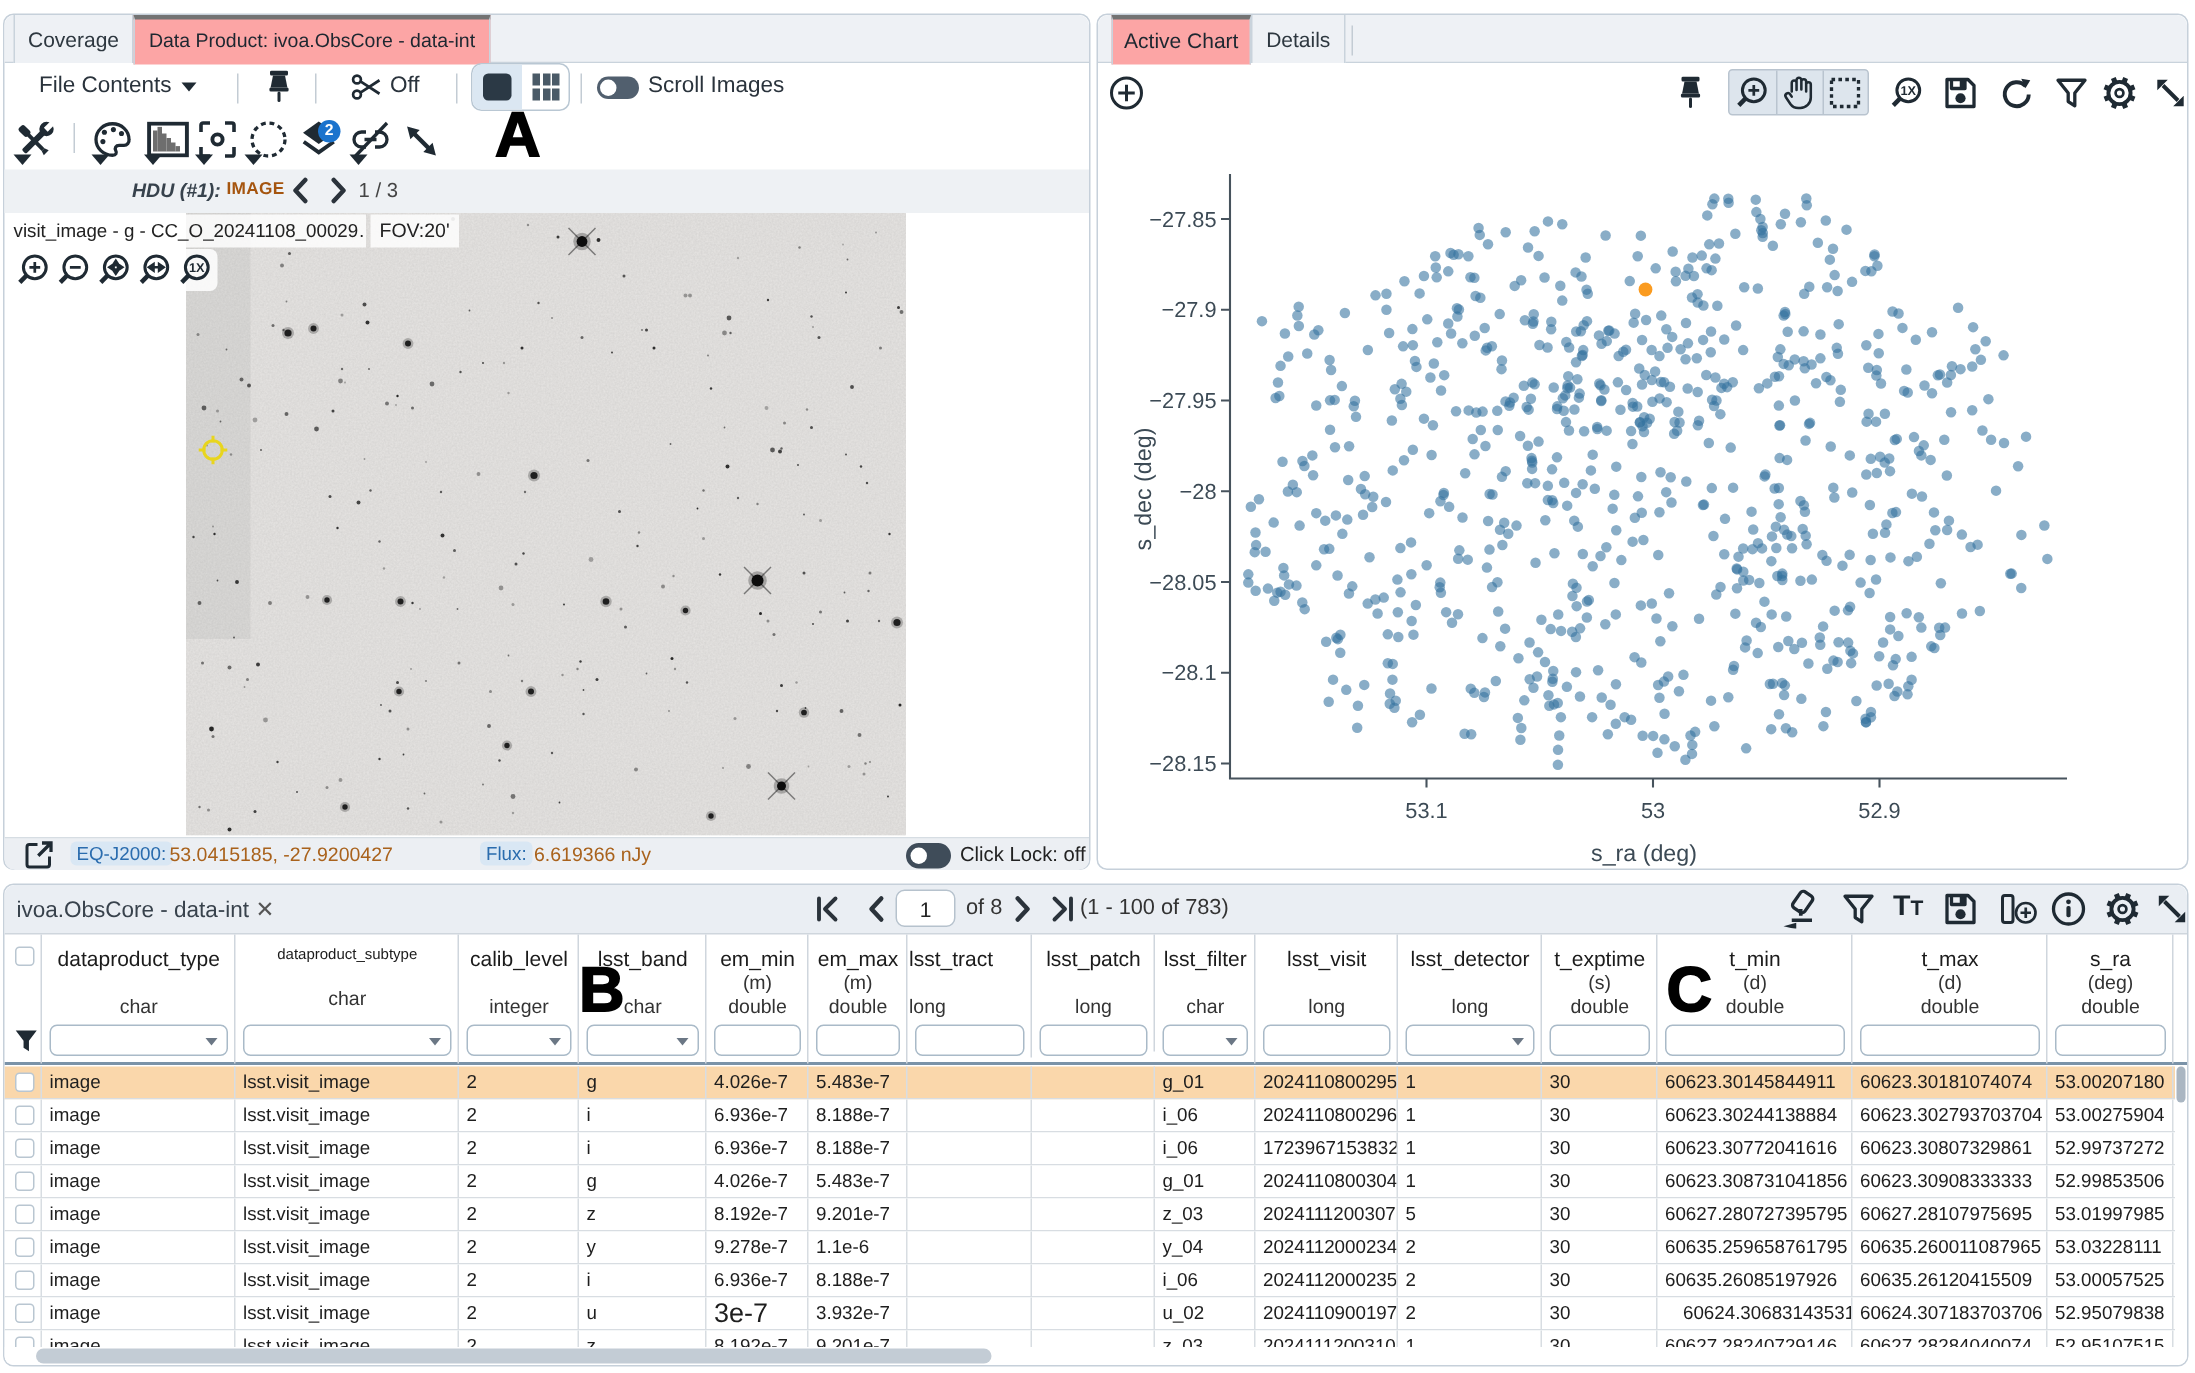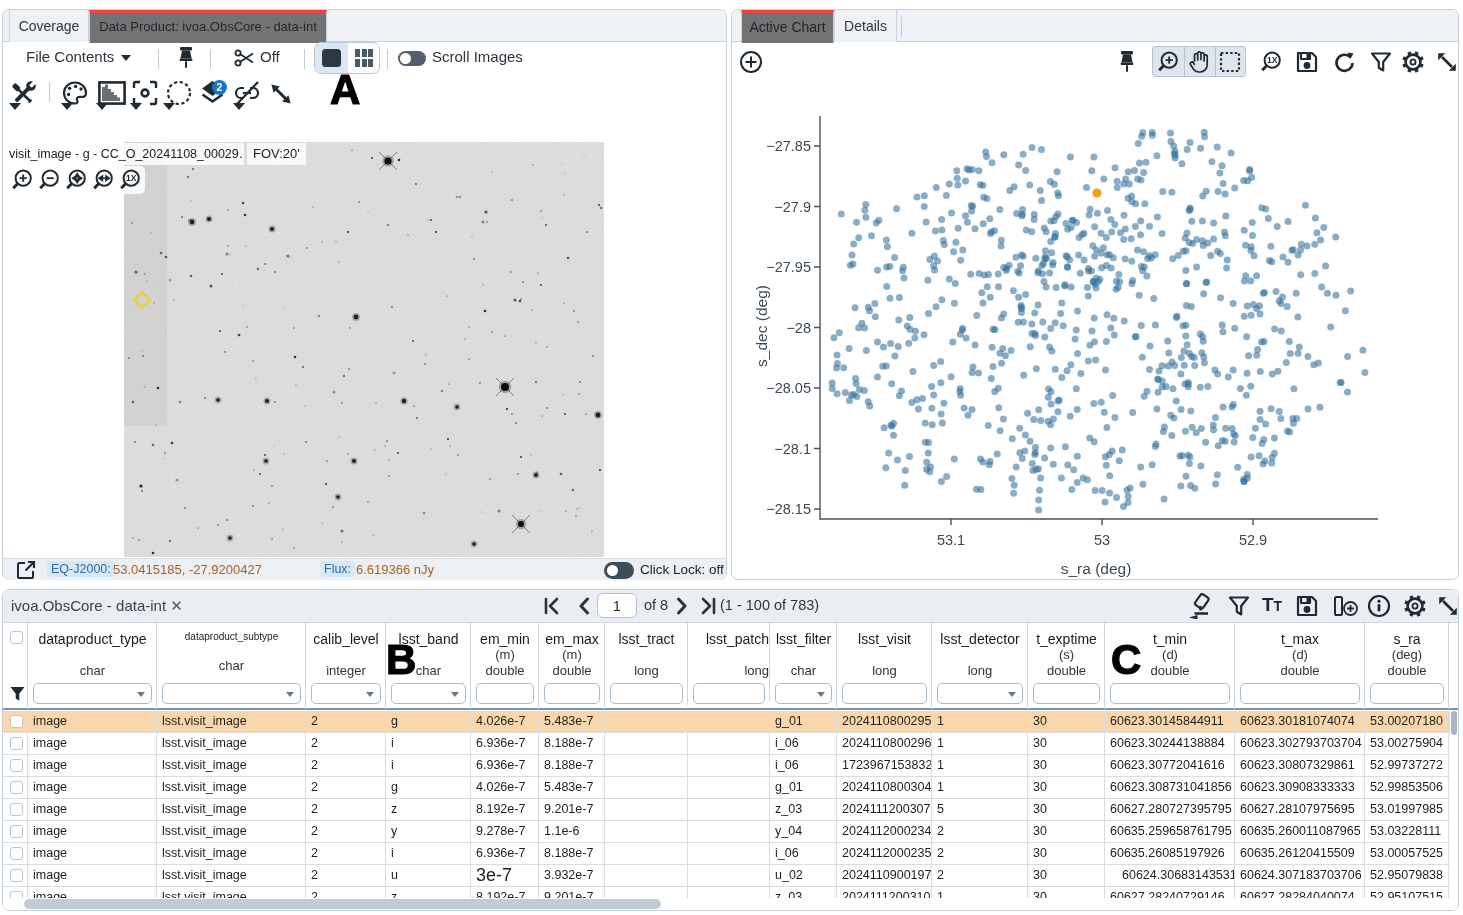--- a/index.html
+++ b/index.html
@@ -1,18 +1,18 @@
 <!DOCTYPE html>
 <html><head><meta charset="utf-8"><style>
 * {margin:0;padding:0;box-sizing:border-box}
 html,body {width:1463px;height:915px;background:#fff;font-family:"Liberation Sans",sans-serif;overflow:hidden}
 .panel {position:absolute;border:1px solid #c6d0da;border-radius:7px;background:#fff}
 .tabstrip {position:absolute;left:0;top:0;right:0;height:32px;background:#eef1f5;border-bottom:1px solid #c9d3dc;border-radius:7px 7px 0 0}
 .tab {position:absolute;top:0;height:32px;font-size:14px;color:#2e3840;text-align:center;line-height:33px;background:#eef1f5;border-right:1px solid #c9d3dc;border-left:1px solid #c9d3dc;white-space:nowrap;overflow:hidden}
-.tab.active {background:#737373;border-top:3px solid #ef4444;height:33px;line-height:28px;color:#1d2730}
+.tab.active {background:#fca5a5;border-top:3px solid #737373;height:33px;line-height:28px;color:#1d2730}
 .vdiv {position:absolute;top:7px;width:1px;height:20px;background:#c3ccd4}
 .icon {position:absolute}
 .lbl {position:absolute;font-size:15px;color:#2a333c}
 .chip {position:absolute;background:#d9e7f4;border-radius:4px;font-size:12.5px;color:#2a6cae;padding:1px 4px;white-space:nowrap}
 .ora {position:absolute;font-size:13px;color:#a9621c;white-space:nowrap}
 </style></head>
 <body>
 
 <div class="panel" style="left:2px;top:9px;width:725px;height:571px">
   <div class="tabstrip">
@@ -130,20 +130,31 @@
           </g>
         </svg></span>
     <div style="position:absolute;left:6px;top:29px;width:0;height:0;border-left:6px solid transparent;border-right:6px solid transparent;border-top:7px solid #1f2a33"></div>
       <div style="position:absolute;left:58px;top:29px;width:0;height:0;border-left:6px solid transparent;border-right:6px solid transparent;border-top:7px solid #1f2a33"></div>
       <div style="position:absolute;left:93px;top:29px;width:0;height:0;border-left:6px solid transparent;border-right:6px solid transparent;border-top:7px solid #1f2a33"></div>
       <div style="position:absolute;left:127px;top:29px;width:0;height:0;border-left:6px solid transparent;border-right:6px solid transparent;border-top:7px solid #1f2a33"></div>
       <div style="position:absolute;left:160px;top:29px;width:0;height:0;border-left:6px solid transparent;border-right:6px solid transparent;border-top:7px solid #1f2a33"></div>
       <div style="position:absolute;left:230px;top:29px;width:0;height:0;border-left:6px solid transparent;border-right:6px solid transparent;border-top:7px solid #1f2a33"></div>
   </div>
 
+  <div style="position:absolute;left:0;top:103px;width:723px;height:29px;background:#eef1f4">
+    <span style="position:absolute;left:85px;top:6px;font-size:13px;font-style:italic;font-weight:bold;color:#37424c;white-space:nowrap">HDU (#1):</span>
+    <span style="position:absolute;left:148px;top:7px;font-size:11.5px;font-weight:bold;color:#a5550f;letter-spacing:0.2px">IMAGE</span>
+    <span class="icon" style="left:190px;top:5px"><svg width="14" height="18" viewBox="0 0 14 18" style="">
+          <path d="M10.5 2 L4 9 l6.5 7" stroke="#2b333b" stroke-width="3" fill="none" stroke-linecap="round" stroke-linejoin="round"></path>
+        </svg></span>
+    <span class="icon" style="left:216px;top:5px"><svg width="14" height="18" viewBox="0 0 14 18" style="">
+          <path d="M3.5 2 L10 9 l-6.5 7" stroke="#2b333b" stroke-width="3" fill="none" stroke-linecap="round" stroke-linejoin="round"></path>
+        </svg></span>
+    <span style="position:absolute;left:236px;top:6px;font-size:13.5px;color:#444">1 / 3</span>
+  </div>
 
   <svg width="480" height="415" viewBox="0 0 480 415" style="position:absolute;left:121px;top:132px">
       <filter id="nz">
         <feTurbulence type="fractalNoise" baseFrequency="0.8" numOctaves="2" stitchTiles="stitch"></feTurbulence>
         <feColorMatrix type="matrix" values="0 0 0 0 0.25  0 0 0 0 0.25  0 0 0 0 0.25  0 0 0 0.6 0"></feColorMatrix>
       </filter>
       <rect width="480" height="415" fill="#e7e5e3"></rect>
       <rect x="0" y="0" width="43" height="284" fill="#dbdad8"></rect>
       <rect width="480" height="415" filter="url(#nz)" opacity="0.32"></rect>
       <circle cx="300" cy="371" r="1.3" fill="#1c1c1c" fill-opacity="0.45"></circle>
@@ -1499,27 +1510,27 @@
         <div style="font-size:13px;color:#333;height:16px">(m)</div>
         <div style="font-size:13px;color:#333">double</div>
       </div>
       <div style="position:absolute;left:473px;top:60px;width:58px;height:21px;background:#fff;border:1px solid #a9bac8;border-radius:5px"></div>
       <div style="position:absolute;left:537px;top:0;width:65px;height:86px;border-right:1px solid #cfd6dd;text-align:center">
         <div style="margin-top:8px;font-size:14px;color:#1b1b1b">em_max</div>
         <div style="font-size:13px;color:#333;height:16px">(m)</div>
         <div style="font-size:13px;color:#333">double</div>
       </div>
       <div style="position:absolute;left:541px;top:60px;width:56px;height:21px;background:#fff;border:1px solid #a9bac8;border-radius:5px"></div>
-      <div style="position:absolute;left:603px;top:0;width:82px;height:82px;border-right:1px solid #cfd6dd;text-align:center">
+      <div style="position:absolute;left:603px;top:0;width:82px;height:82px;border-right:1px solid #cfd6dd;text-align:left">
         <div style="margin-top:8px;font-size:14px;color:#1b1b1b">lsst_tract</div>
         <div style="font-size:13px;color:#333;height:16px"></div>
         <div style="font-size:13px;color:#333">long</div>
       </div>
       <div style="position:absolute;left:607px;top:60px;width:73px;height:21px;background:#fff;border:1px solid #a9bac8;border-radius:5px"></div>
-      <div style="position:absolute;left:686px;top:0;width:81px;height:78px;border-right:1px solid #cfd6dd;text-align:right">
+      <div style="position:absolute;left:686px;top:0;width:81px;height:78px;border-right:1px solid #cfd6dd;text-align:center">
         <div style="margin-top:8px;font-size:14px;color:#1b1b1b">lsst_patch</div>
         <div style="font-size:13px;color:#333;height:16px"></div>
         <div style="font-size:13px;color:#333">long</div>
       </div>
       <div style="position:absolute;left:690px;top:60px;width:72px;height:21px;background:#fff;border:1px solid #a9bac8;border-radius:5px"></div>
       <div style="position:absolute;left:768px;top:0;width:66px;height:86px;border-right:1px solid #cfd6dd;text-align:center">
         <div style="margin-top:8px;font-size:14px;color:#1b1b1b">lsst_filter</div>
         <div style="font-size:13px;color:#333;height:16px"></div>
         <div style="font-size:13px;color:#333">char</div>
       </div>

